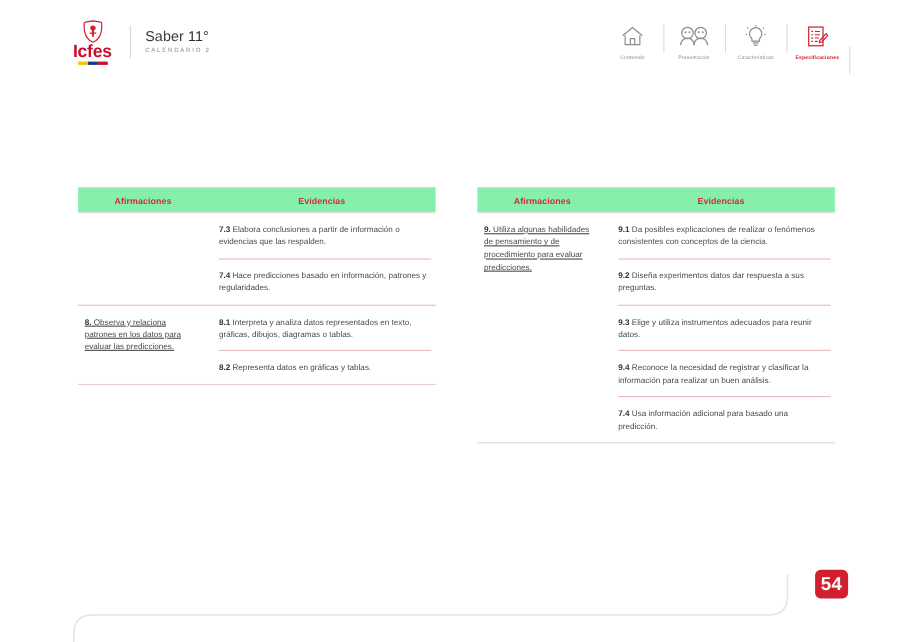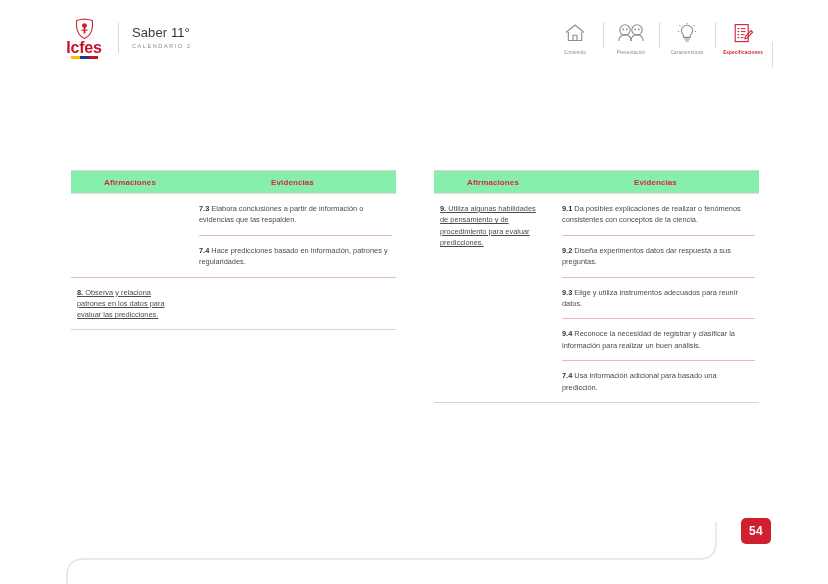--- a/index.html
+++ b/index.html
@@ -74,21 +74,21 @@
   .ev-divider { height:1px; background:#e8b9ba; margin:0 4px 0 10px; }
   .row-divider { height:1px; background:#e8b9ba; width:100%; }
   .tbl-bot-rule { height:1px; background:#e4cfcf; width:100%; }
 
   
   .footer-curve { position:absolute; left:0; bottom:0; width:828px; height:62px; overflow:hidden; }
   .page-badge {
     position:absolute; right:57px; top:518px;
     width:30px; height:26px; border-radius:5px;
     background:#d0202f; color:#fff;
-    font-size:12px; font-weight:bold;
+    font-size:17px; font-weight:bold;
     display:flex; align-items:center; justify-content:center;
     letter-spacing:0.3px;
   }
 </style>
 </head>
 <body>
 
 <div class="page">
 
   <div class="header">
@@ -202,20 +202,29 @@
       </div>
 
       <div class="row-divider"></div>
 
       <div class="tbody">
         <div class="col-af">
           <div class="af-cell">
             <div class="af-text"><b>8.</b><span> Observa y relaciona patrones en los datos para evaluar las predicciones.</span></div>
           </div>
         </div>
+        <div class="col-ev">
+          <div class="ev-cell">
+            <div class="ev-text"><b>8.1</b><span> Interpreta y analiza datos representados en texto, gráficas, dibujos, diagramas o tablas.</span></div>
+          </div>
+          <div class="ev-divider"></div>
+          <div class="ev-cell">
+            <div class="ev-text"><b>8.2</b><span> Representa datos en gráficas y tablas.</span></div>
+          </div>
+        </div>
       </div>
 
       <div class="tbl-bot-rule"></div>
     </div>
 
     <div class="tbl tbl-right">
       <div class="tbl-top-rule"></div>
       <div class="thead">
         <div class="th th-af">Afirmaciones</div>
         <div class="th th-ev">Evidencias</div>

